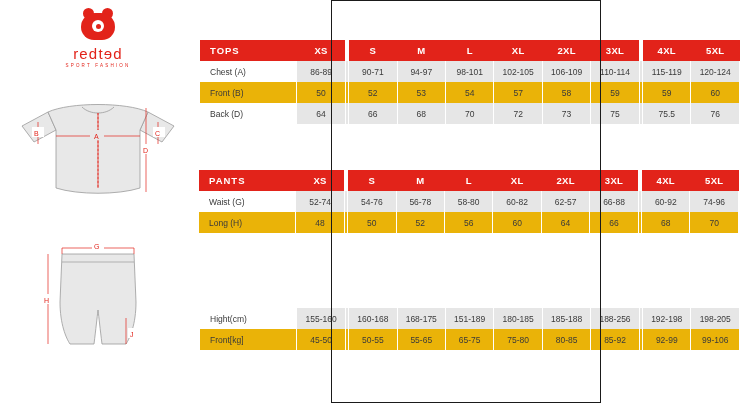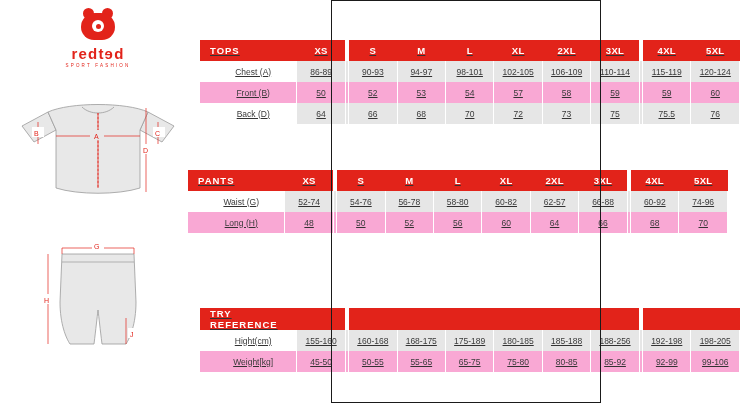--- a/index.html
+++ b/index.html
@@ -58,21 +58,21 @@
   .logo-mark .pupil {
     position: absolute;
     left: 15px; top: 16px;
     width: 5px; height: 5px;
     background: #e2231a;
     border-radius: 50%;
   }
   .logo-word {
     margin-top: 5px;
     font-size: 15px;
-    font-weight: bold;
+    font-weight: normal;
     letter-spacing: 1.2px;
     color: #e2231a;
   }
   .logo-sub {
     margin-top: 1px;
     font-size: 4.5px;
     letter-spacing: 2.2px;
     color: #e2231a;
   }
 
@@ -101,21 +101,21 @@
 
   
   .tbl {
     position: absolute;
     border-collapse: collapse;
     table-layout: fixed;
     font-size: 9px;
     color: #333333;
   }
   .tbl td, .tbl th { padding: 0; border: 0; }
-  .tbl tr { height: 20px; text-decoration: underline; }
+  .tbl tr { height: 20px; }
 
   .hdr-row td {
     background: #e2231a;
     color: #ffffff;
     font-weight: bold;
     text-align: center;
     height: 21px;
     font-size: 9.5px;
     letter-spacing: .3px;
   }
@@ -126,30 +126,30 @@
   }
   .hdr-row td.sep { background: #ffffff; width: 3px; }
 
   .data-row td {
     text-align: center;
     height: 21px;
     font-size: 8.5px;
     color: #3a3a3a;
   }
   .data-row td.label-cell {
-    text-align: center;
+    text-align: left;
     padding-left: 10px;
     background: #ffffff;
     font-size: 8.5px;
     color: #3a3a3a;
   }
   .data-row td.sep { background: #ffffff; width: 3px; }
   .data-row.shade td { background: #e6e6e6; }
   .data-row.shade td.label-cell { background: #ffffff; }
-  .data-row.plain td { background: #f9a8d4; }
+  .data-row.plain td { background: #eab308; }
 
   
   .data-row td.val { border-left: 1px solid #ffffff; border-right: 1px solid #ffffff; }
 
   
   .highlight-box {
     position: absolute;
     left: 331px; top: 0px;
     width: 270px; height: 403px;
     border: 1.5px solid #1a1a1a;
@@ -264,21 +264,21 @@
           <td>2XL</td>
           <td>3XL</td>
           <td class="sep"></td>
           <td>4XL</td>
           <td>5XL</td>
         </tr>
         <tr class="data-row shade">
           <td class="label-cell">Chest (A)</td>
           <td class="val">86-89</td>
           <td class="sep"></td>
-          <td class="val">90-93</td>
+          <td class="val">90-71</td>
           <td class="val">94-97</td>
           <td class="val">98-101</td>
           <td class="val">102-105</td>
           <td class="val">106-109</td>
           <td class="val">110-114</td>
           <td class="sep"></td>
           <td class="val">115-119</td>
           <td class="val">120-124</td>
         </tr>
         <tr class="data-row plain">
@@ -305,21 +305,21 @@
           <td class="val">72</td>
           <td class="val">73</td>
           <td class="val">75</td>
           <td class="sep"></td>
           <td class="val">75.5</td>
           <td class="val">76</td>
         </tr>
       </tbody>
   </table>
 
-  <table class="tbl" id="tbl-1" style="left:188px; top:170px; width:540px;">
+  <table class="tbl" id="tbl-1" style="left:199px; top:170px; width:540px;">
     <colgroup>
       <col style="width:88px">
         <col style="width:44px">
         <col style="width:3px">
       <col style="width:44px">
         <col style="width:44px">
         <col style="width:44px">
       <col style="width:44px">
         <col style="width:44px">
         <col style="width:44px">
@@ -382,50 +382,36 @@
         <col style="width:44px">
         <col style="width:44px">
       <col style="width:44px">
         <col style="width:44px">
         <col style="width:44px">
       <col style="width:3px">
         <col style="width:44px">
         <col style="width:44px">
     </colgroup>
     <tbody>
-        <tr class="hdr-row">
-          <td class="label-cell">TRY REFERENCE</td>
-          <td></td>
-          <td class="sep"></td>
-          <td></td>
-          <td></td>
-          <td></td>
-          <td></td>
-          <td></td>
-          <td></td>
-          <td class="sep"></td>
-          <td></td>
-          <td></td>
-        </tr>
         <tr class="data-row shade">
           <td class="label-cell">Hight(cm)</td>
           <td class="val">155-160</td>
           <td class="sep"></td>
           <td class="val">160-168</td>
           <td class="val">168-175</td>
-          <td class="val">175-189</td>
+          <td class="val">151-189</td>
           <td class="val">180-185</td>
           <td class="val">185-188</td>
           <td class="val">188-256</td>
           <td class="sep"></td>
           <td class="val">192-198</td>
           <td class="val">198-205</td>
         </tr>
         <tr class="data-row plain">
-          <td class="label-cell">Weight[kg]</td>
+          <td class="label-cell">Front[kg]</td>
           <td class="val">45-50</td>
           <td class="sep"></td>
           <td class="val">50-55</td>
           <td class="val">55-65</td>
           <td class="val">65-75</td>
           <td class="val">75-80</td>
           <td class="val">80-85</td>
           <td class="val">85-92</td>
           <td class="sep"></td>
           <td class="val">92-99</td>

